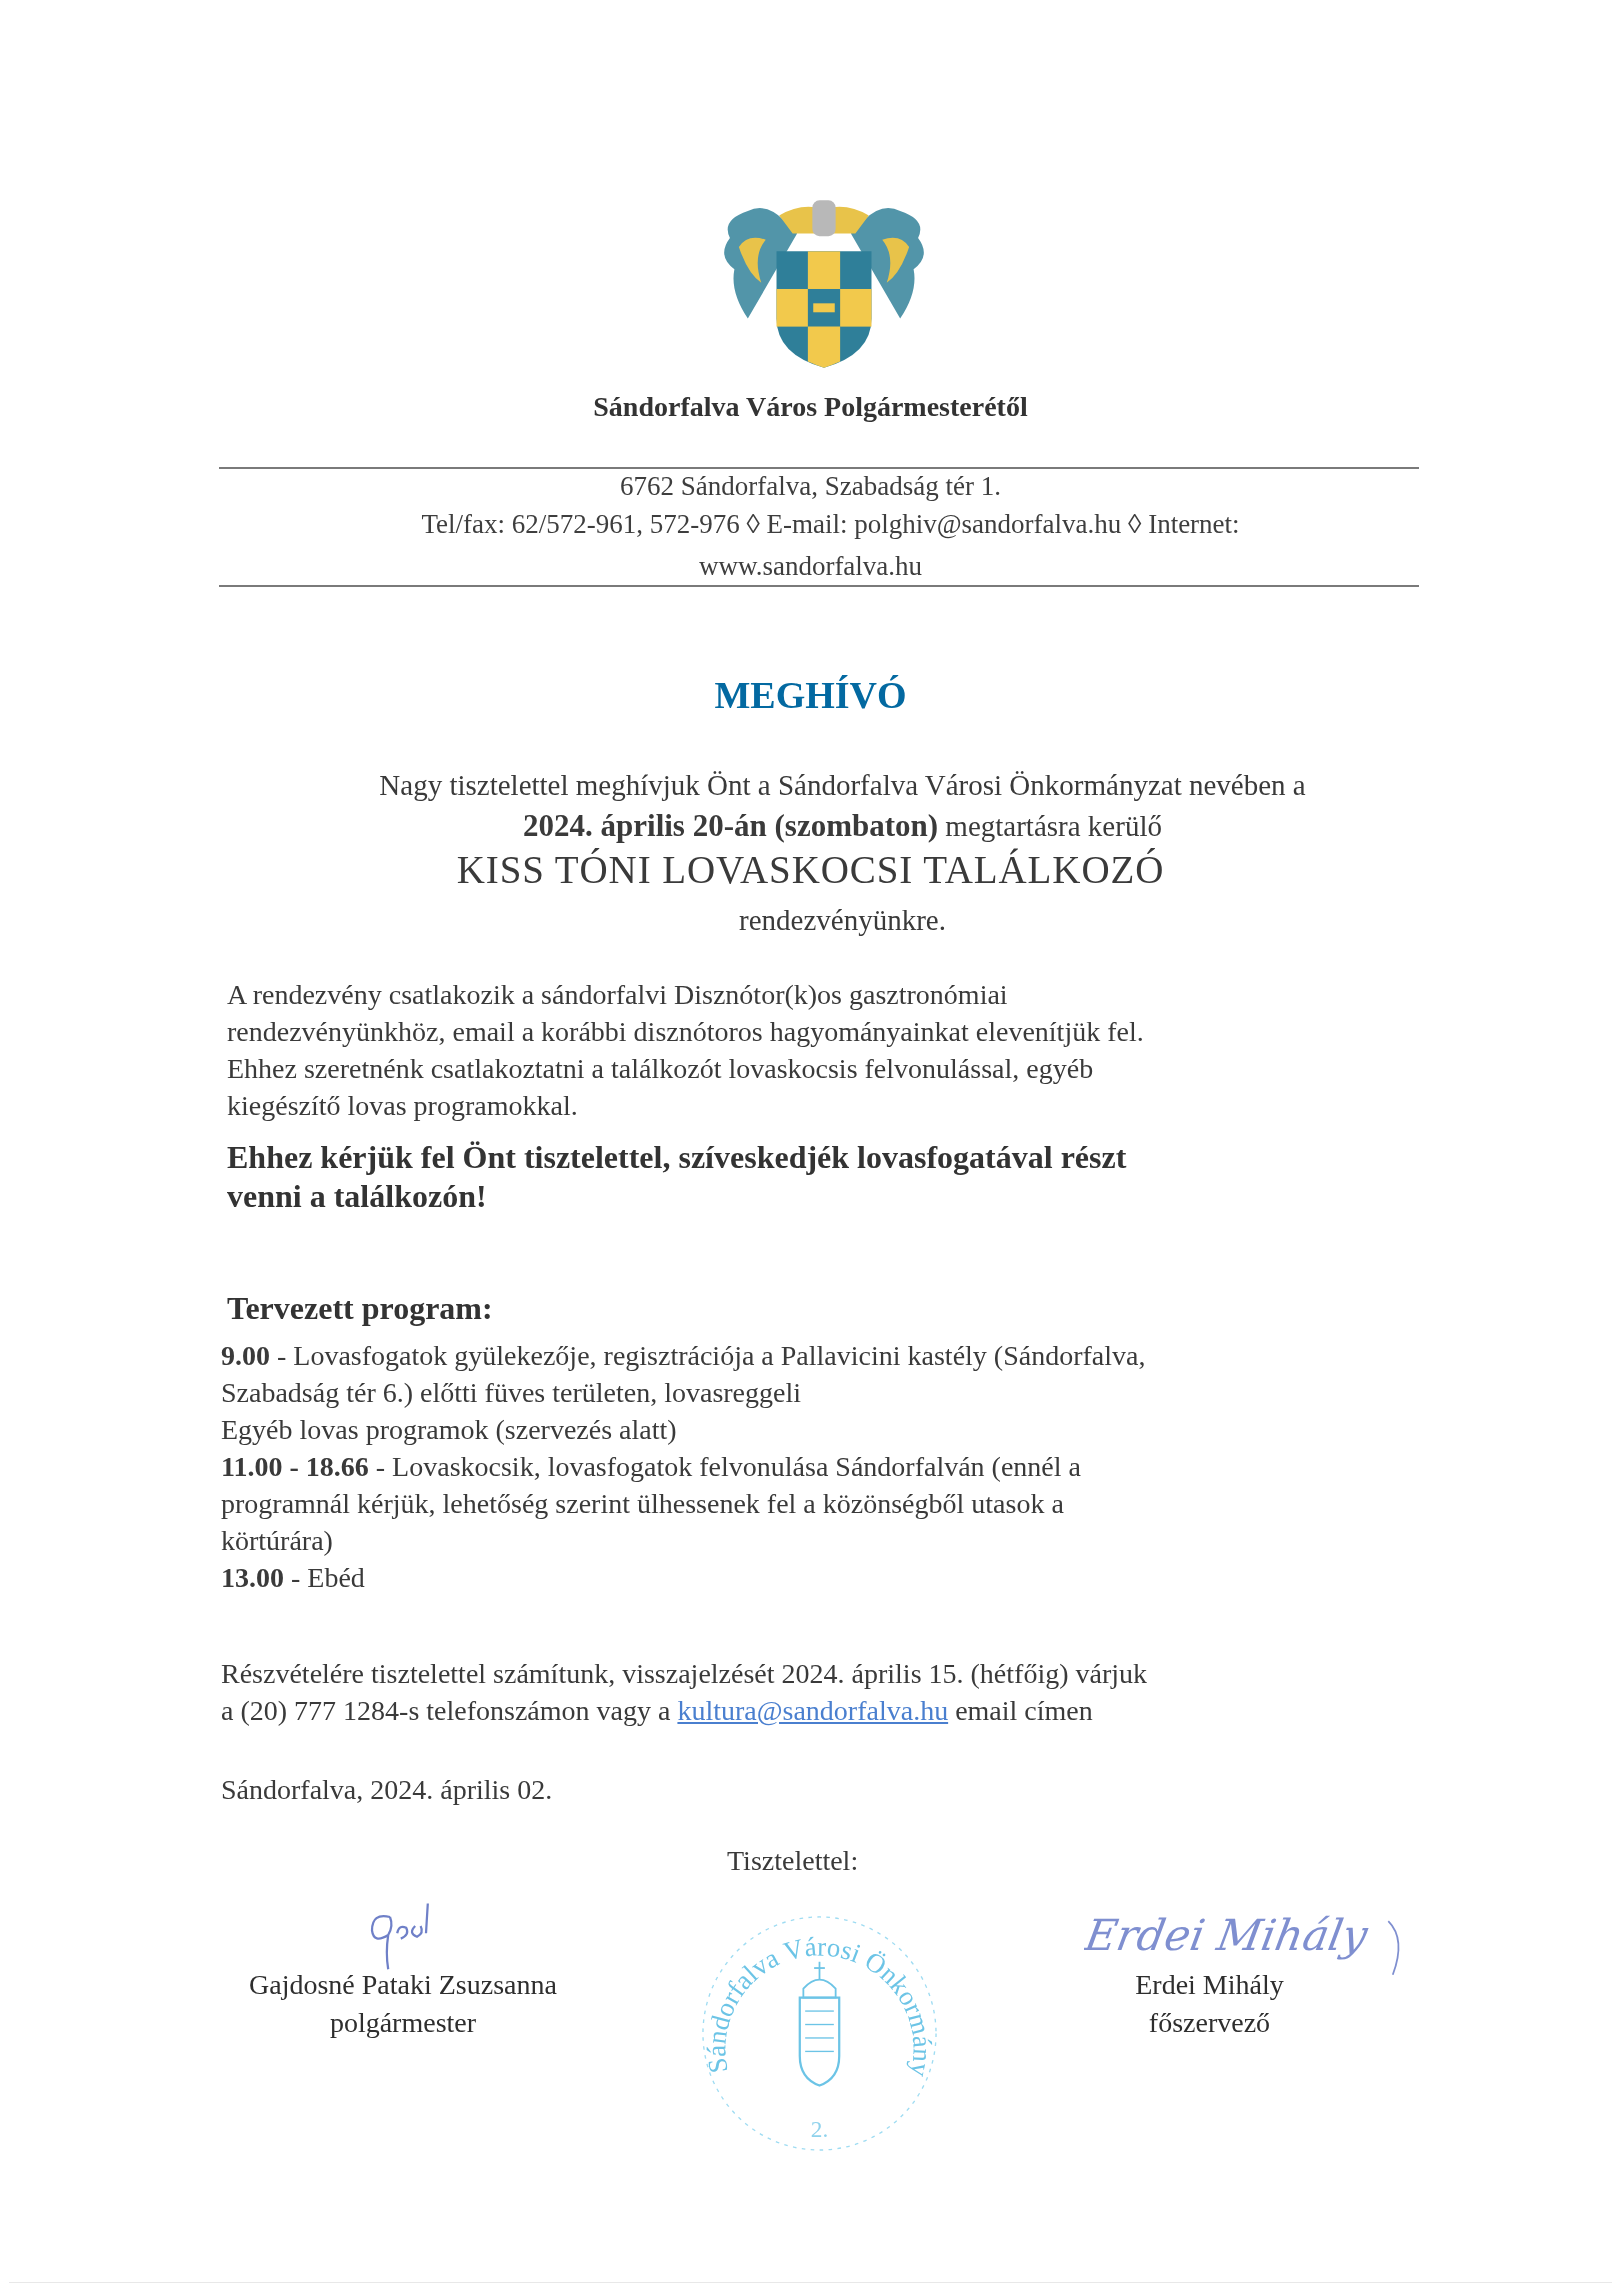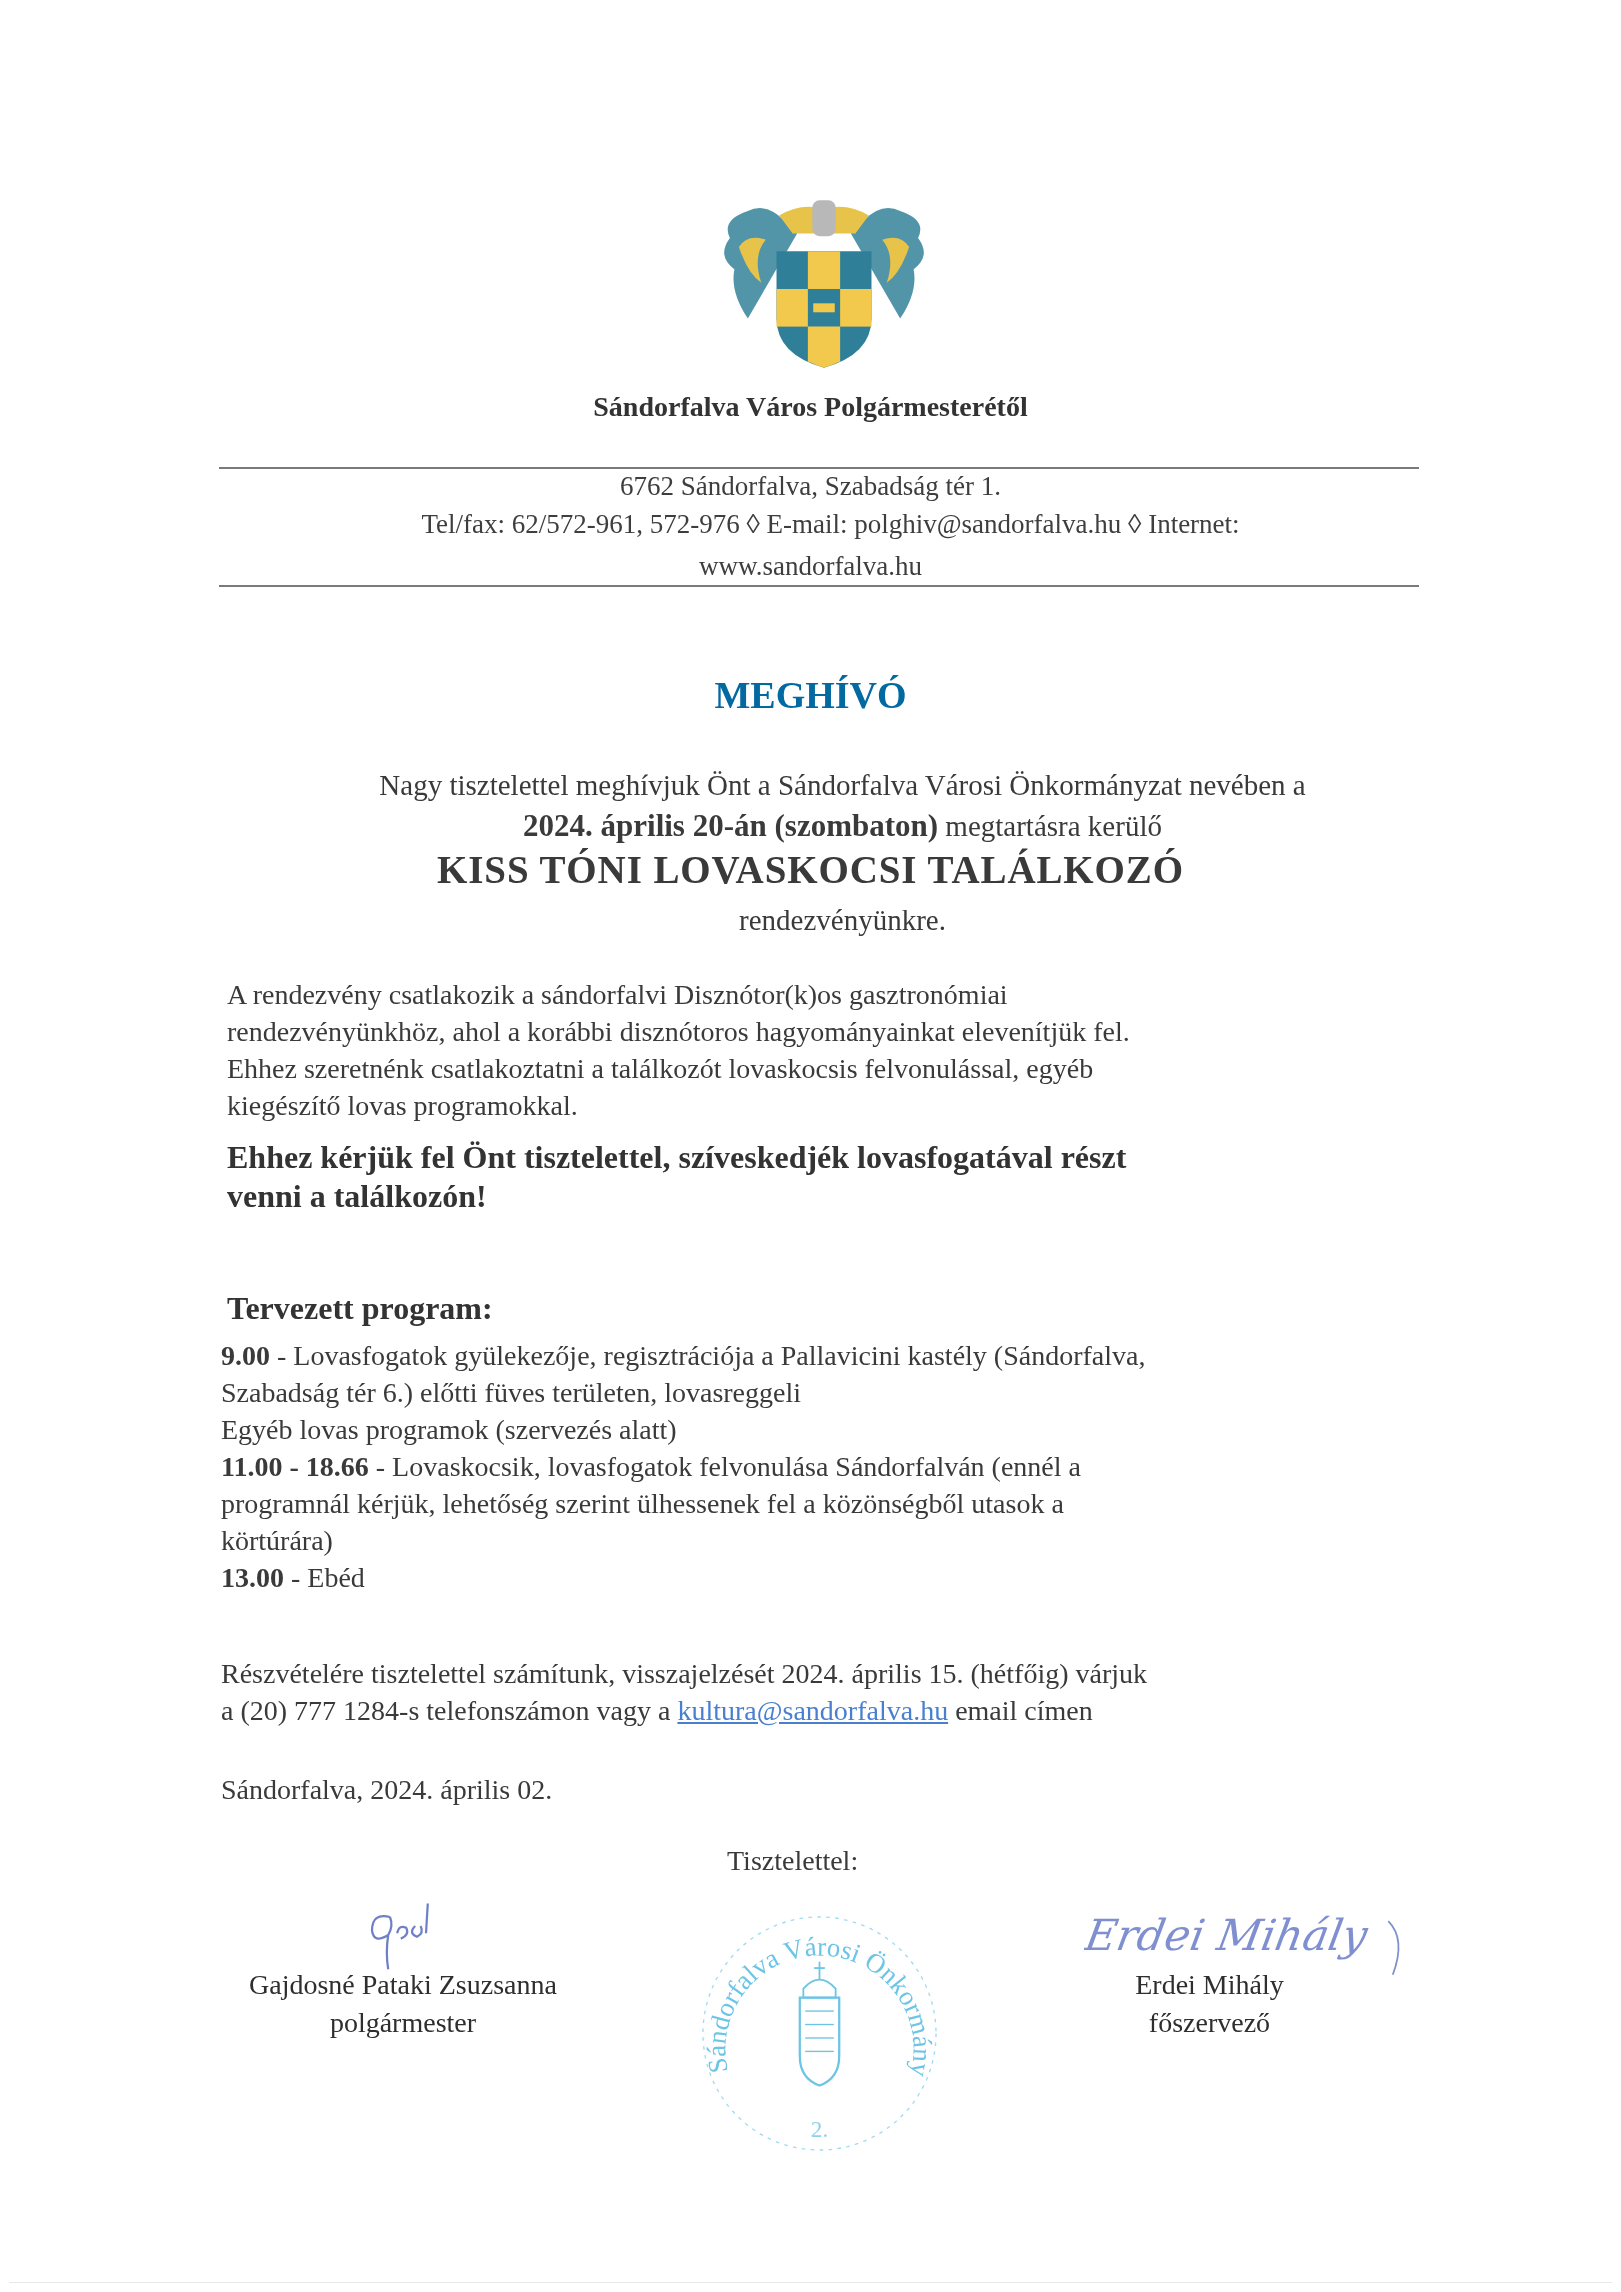--- a/index.html
+++ b/index.html
@@ -9,21 +9,21 @@
     color: #3a3a3a;
   }
   .abs { position: absolute; }
   .center { left: 0; width: 1621px; text-align: center; }
   .crest { left: 712px; top: 184px; width: 224px; height: 184px; }
   .office { top: 391px; font-size: 28px; font-weight: bold; color: #333; }
   .rule { left: 219px; width: 1200px; height: 1.8px; background: #7a7a7a; }
   .addr { font-size: 27px; color: #3e3e3e; line-height: 36px; }
   .title { top: 673px; font-size: 38px; font-weight: bold; color: #0369a1; }
   .intro { font-size: 29px; line-height: 36px; margin-left: 32px; }
-  .big-title { font-size: 39px; font-weight: bold; letter-spacing: 0.9px; }
+  .big-title { font-size: 39px; font-weight: normal; letter-spacing: 0.9px; }
   .bold { font-weight: bold; }
   .para { left: 227px; width: 1182px; font-size: 28px; line-height: 37px; }
   .call { left: 227px; width: 1182px; font-size: 32px; line-height: 39px; font-weight: bold; color: #333; }
   .prog-head { left: 227px; font-size: 32px; font-weight: bold; color: #333; }
   .prog { left: 221px; width: 1191px; font-size: 28px; line-height: 37px; }
   .link { color: #4a7fcf; text-decoration: underline; }
   .sig-block { font-size: 28px; line-height: 38px; text-align: center; color: #2e2e2e; }
   .stamp { left: 694px; top: 1899px; width: 251px; height: 260px; }
   .signature { color: #6f80c8; }
   .footer-line { left: 9px; width: 1603px; top: 2282px; height: 0.9px; background: #e8e8e8; }
@@ -59,21 +59,21 @@
 <div class="abs center title">MEGHÍVÓ</div>
 <div class="abs center intro" style="top:767px;">Nagy tisztelettel meghívjuk Önt a Sándorfalva Városi Önkormányzat nevében a</div>
 <div class="abs center intro" style="top:808px;">
   <span class="bold" style="font-size:31px;">2024. április 20-án (szombaton)</span><span> megtartásra kerülő</span>
 </div>
 <div class="abs center big-title" style="top:847px;">KISS TÓNI LOVASKOCSI TALÁLKOZÓ</div>
 <div class="abs center intro" style="top:902px;">rendezvényünkre.</div>
 
 <div class="abs para" style="top:976px;">
   <div>A rendezvény csatlakozik a sándorfalvi Disznótor(k)os gasztronómiai</div>
-  <div>rendezvényünkhöz, ahol a korábbi disznótoros hagyományainkat elevenítjük fel.</div>
+  <div>rendezvényünkhöz, email a korábbi disznótoros hagyományainkat elevenítjük fel.</div>
   <div>Ehhez szeretnénk csatlakoztatni a találkozót lovaskocsis felvonulással, egyéb</div>
   <div>kiegészítő lovas programokkal.</div>
 </div>
 
 <div class="abs call" style="top:1138px;">
   <div>Ehhez kérjük fel Önt tisztelettel, szíveskedjék lovasfogatával részt</div>
   <div>venni a találkozón!</div>
 </div>
 
 <div class="abs prog-head" style="top:1290px;">Tervezett program:</div>

